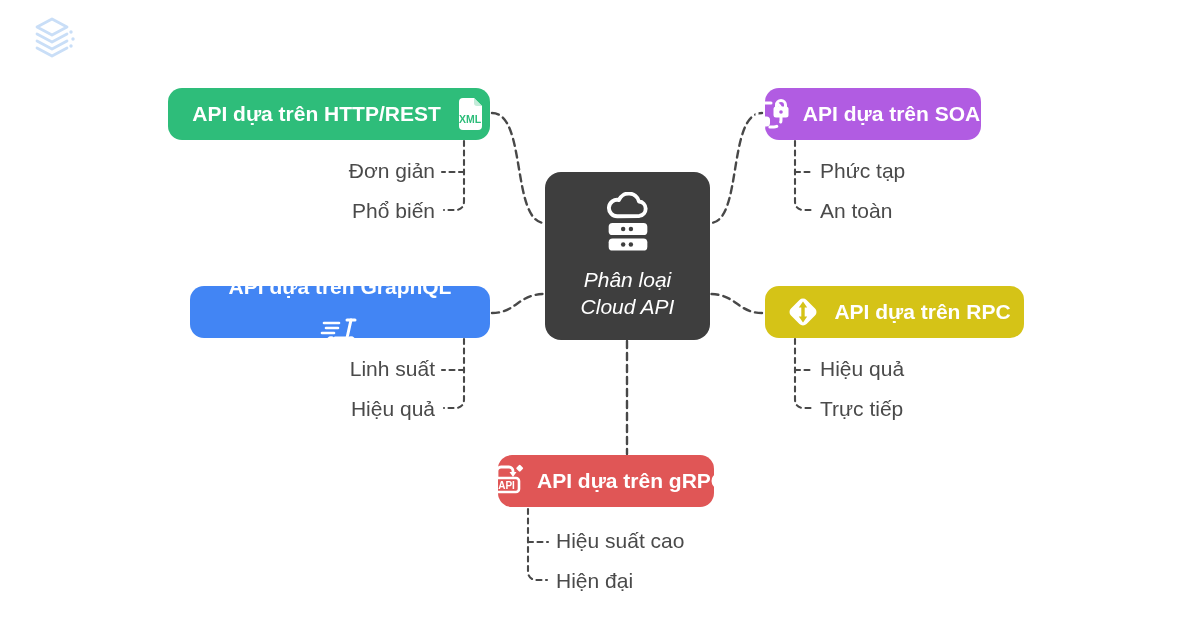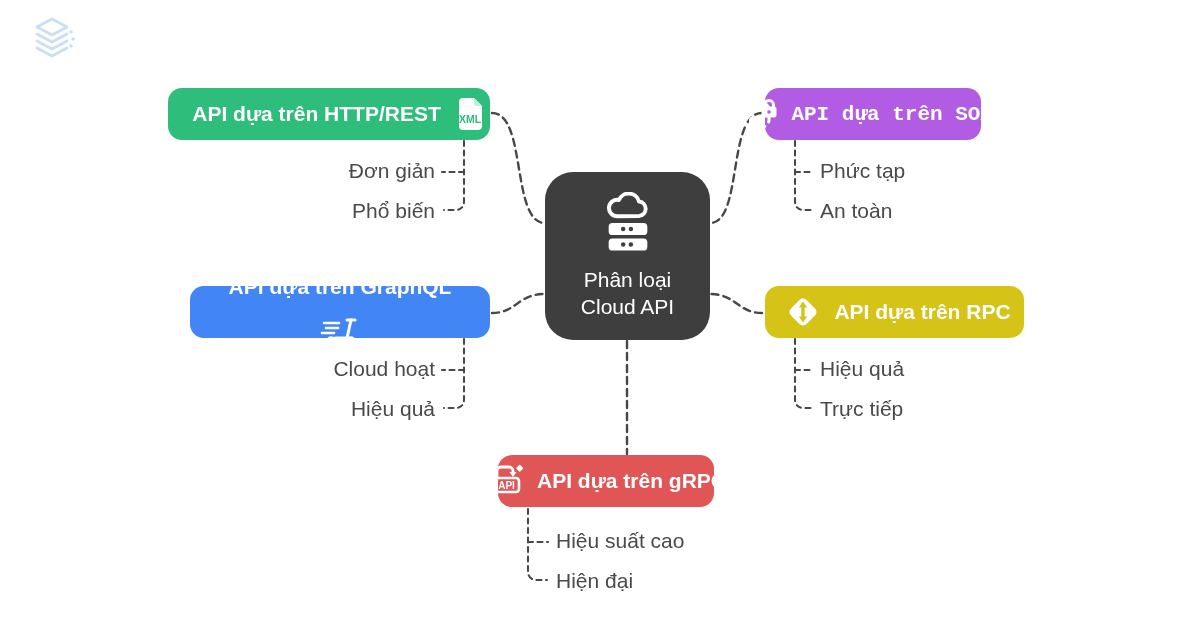--- a/index.html
+++ b/index.html
@@ -14,22 +14,22 @@
   .logo{position:absolute;left:28px;top:12px;display:flex;align-items:center;gap:10px;}
   .logotext{font-size:29px;font-weight:bold;letter-spacing:4px;color:#c9def7;}
 
   
   .branch{position:absolute;height:52px;border-radius:14px;display:flex;align-items:center;
           justify-content:center;gap:11px;color:#fff;box-sizing:border-box;padding:0 14px;}
   .blabel{font-size:21px;font-weight:bold;white-space:nowrap;}
   .bicon{display:flex;align-items:center;}
 
   
-  .center-node{position:absolute;left:545px;top:172px;width:165px;height:168px;border-radius:28px;
-               display:flex;flex-direction:column;align-items:center;justify-content:center;gap:8px;}
+  .center-node{position:absolute;left:545px;top:172px;width:165px;height:168px;border-radius:16px;
+               display:flex;flex-direction:column;align-items:center;justify-content:center;gap:8px;font-style:italic;}
   .ctext{color:#fff;font-size:21px;font-weight:500;text-align:center;line-height:1.3;}
 
   
   .sub-label{position:absolute;font-size:21px;color:#4a4a4a;white-space:nowrap;}
   .ra{text-align:right;}
 </style>
 </head>
 <body>
 
 <div class="canvas">
@@ -93,21 +93,21 @@
     <span class="blabel">API dựa trên HTTP/REST</span>
     <span class="bicon">
       <svg width="36" height="36" viewBox="0 0 36 36">
         <path d="M7 6 a4 4 0 0 1 4 -4 h11 l8 8 v20 a4 4 0 0 1 -4 4 h-15 a4 4 0 0 1 -4 -4 z" fill="#fff"></path>
         <path d="M22 2 v5 a3 3 0 0 0 3 3 h5 z" fill="#c3ecd9"></path>
         <text x="18" y="26.5" font-size="10.5" font-weight="bold" fill="#2ebd7a" text-anchor="middle" font-family="Liberation Sans, sans-serif">XML</text>
       </svg>
     </span>
   </div>
 
-  <div class="branch" style="left: 765px; top: 88px; width: 216px; background: rgb(177, 92, 226); font-family: Liberation Mono, monospace;">
+  <div class="branch" style="left: 765px; top: 88px; width: 216px; background: rgb(177, 92, 226);">
     <span class="bicon">
       <svg width="40" height="40" viewBox="0 0 40 40">
         <rect x="5" y="9" width="24" height="24" rx="7" fill="none" stroke="#fff" stroke-width="3" stroke-dasharray="7 6" stroke-linecap="round"></rect>
         <path d="M24.5 13 v-2 a4.5 4.5 0 0 1 9 0 v2" stroke="#fff" stroke-width="3" fill="none"></path>
         <rect x="21.5" y="12.5" width="15" height="11" rx="2.5" fill="#fff"></rect>
         <circle cx="29" cy="18" r="1.8" fill="#b15ce2"></circle>
         <rect x="9" y="22.5" width="9" height="10" rx="3.5" fill="#fff"></rect>
       </svg>
     </span>
     <span class="blabel">API dựa trên SOAP</span>
@@ -157,21 +157,21 @@
     </span>
     <span class="blabel">API dựa trên gRPC</span>
   </div>
 
   <div class="sub-label ra" style="left:325px;top:159px;width:110px">Đơn giản</div>
   <div class="sub-label ra" style="left:325px;top:199px;width:110px">Phổ biến</div>
 
   <div class="sub-label" style="left:820px;top:159px">Phức tạp</div>
   <div class="sub-label" style="left:820px;top:199px">An toàn</div>
 
-  <div class="sub-label ra" style="left:325px;top:357px;width:110px">Cloud hoạt</div>
+  <div class="sub-label ra" style="left:325px;top:357px;width:110px">Linh suất</div>
   <div class="sub-label ra" style="left:325px;top:397px;width:110px">Hiệu quả</div>
 
   <div class="sub-label" style="left:820px;top:357px">Hiệu quả</div>
   <div class="sub-label" style="left:820px;top:397px">Trực tiếp</div>
 
   <div class="sub-label" style="left:556px;top:529px">Hiệu suất cao</div>
   <div class="sub-label" style="left:556px;top:569px">Hiện đại</div>
 
 </div>
 

